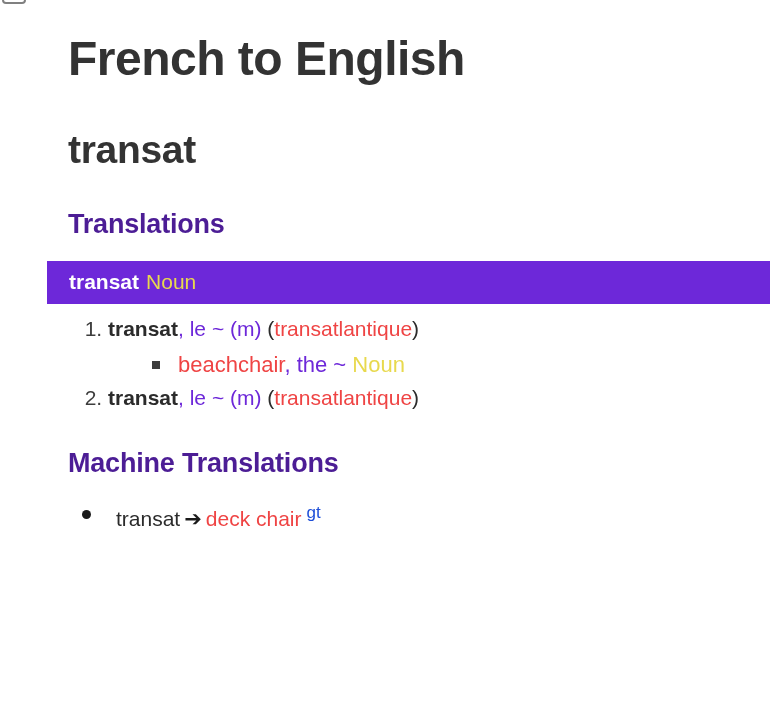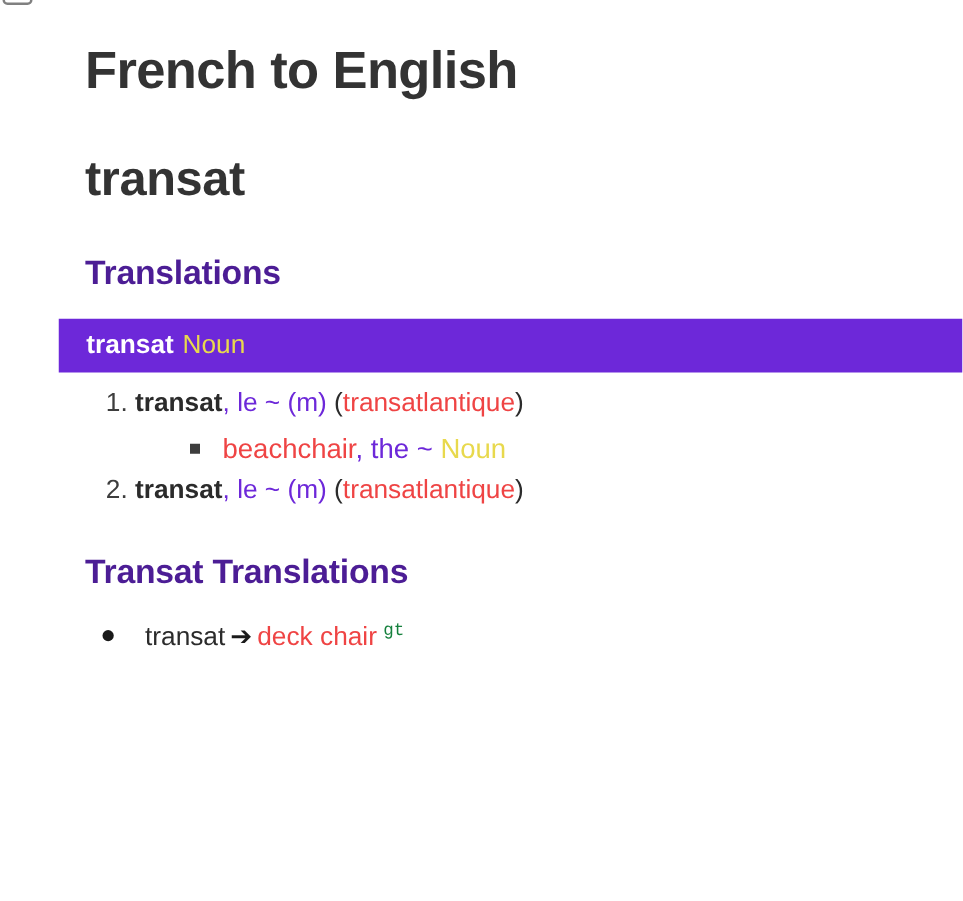--- a/index.html
+++ b/index.html
@@ -35,21 +35,21 @@
     padding: 0 0 0 0;
     box-sizing: border-box;
   }
 
   .content {
     padding-left: 68px;
     padding-right: 24px;
   }
 
   h1.page-title {
-    font-size: 42px;
+    font-size: 48px;
     line-height: 1.05;
     font-weight: bold;
     color: #333333;
     margin: 0;
     padding-top: 34px;
     letter-spacing: -0.5px;
   }
 
   h2.headword {
     font-size: 39px;
@@ -191,26 +191,25 @@
   .arrow {
     color: #1a1a1a;
     font-size: 21px;
     padding: 0 4px;
     font-family: "DejaVu Sans", sans-serif;
   }
   .src {
     color: #2b2b2b;
   }
   sup.engine {
-    color: #15803d;
-    font-size: 14px;
+    color: #1d4ed8;
+    font-size: 17px;
     vertical-align: super;
     margin-left: 5px;
     font-weight: normal;
-    font-family: Liberation Mono, monospace;
   }
 </style>
 </head>
 <body>
 
 <div class="chrome-stub"></div>
 
 <div class="page">
   <div class="content">
 
@@ -241,21 +240,21 @@
 
     <li>
       <div class="sense-line">
         <span class="hw">transat</span><span class="muted">, le ~ (m) </span><span class="paren">(</span><span class="link">transatlantique</span><span class="paren">)</span>
       </div>
 
     </li>
   </ol>
 
   <div class="content">
-    <h3 class="section-title">Transat Translations</h3>
+    <h3 class="section-title">Machine Translations</h3>
   </div>
 
   <ul class="machine">
     <li>
       <span class="src">transat</span><span class="arrow">➔</span><span class="link">deck chair</span><sup class="engine">gt</sup>
     </li>
   </ul>
 
 </div>
 

